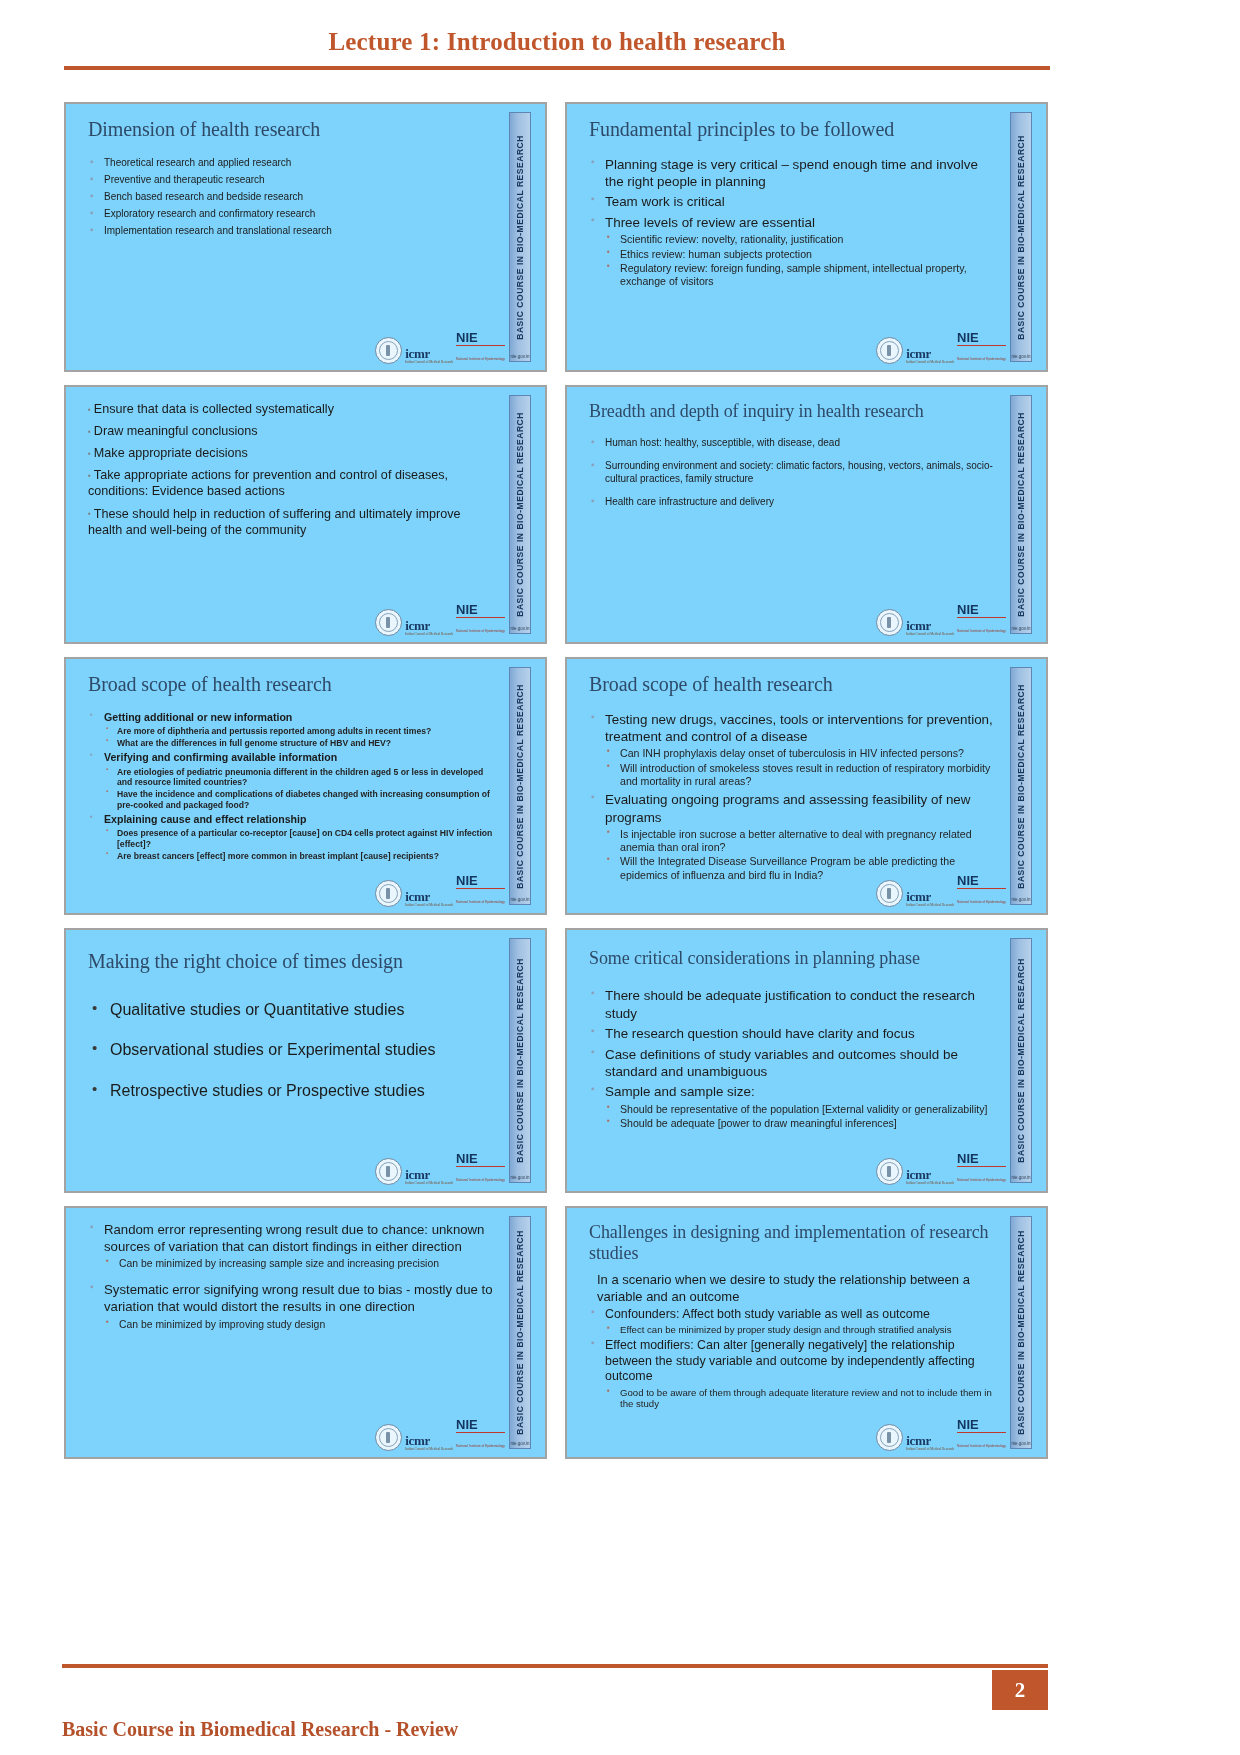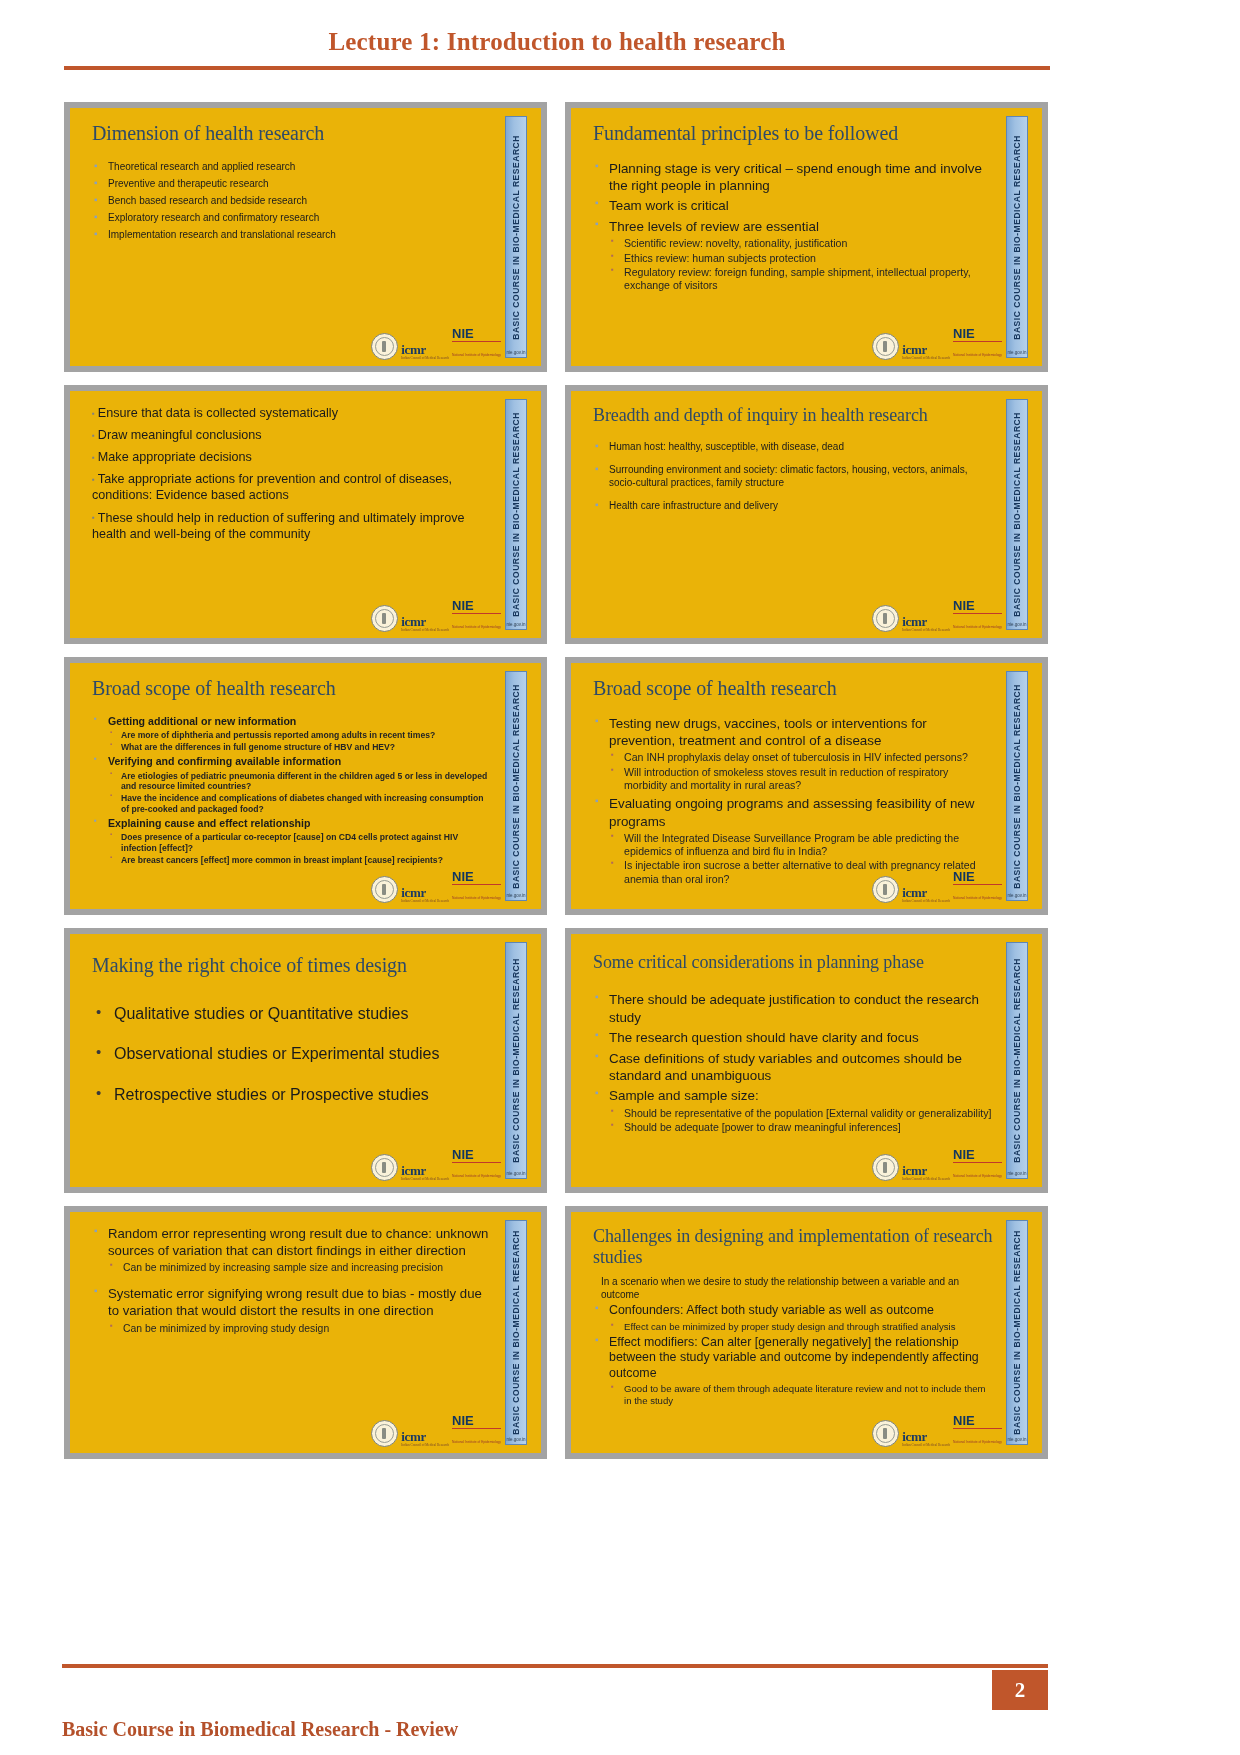--- a/index.html
+++ b/index.html
@@ -76,22 +76,22 @@
     width: 984px;
   }
   .grid-row {
     display: flex;
     gap: 18px;
     margin-bottom: 13px;
   }
   .slide {
     position: relative;
     width: 539px;
-    background: #eab308;
-    border: 6px solid #a3a3a3;
+    background: #7dd3fc;
+    border: 2px solid #a3a3a3;
     box-sizing: border-box;
     overflow: hidden;
   }
   .slide .inner {
     position: absolute;
     left: 0; top: 0; right: 0; bottom: 0;
     padding: 14px 48px 6px 22px;
     box-sizing: border-box;
   }
 
@@ -267,22 +267,22 @@
   
   .med ul.l1 > li { font-size: 13.4px; margin-bottom: 3px; }
   .med ul.l2 > li { font-size: 10.6px; }
 
   
   .errs ul.l1 > li { font-size: 13.2px; margin-bottom: 12px; line-height: 1.26; }
   .errs ul.l2 > li { font-size: 10.4px; }
 
   
   .chal .lead {
-    margin: 0 12px 2px 8px;
-    font-size: 10px;
+    margin: 0 0 2px 8px;
+    font-size: 13px;
     line-height: 1.25;
   }
   .chal ul.l1 > li { font-size: 12.4px; margin-bottom: 2px; line-height: 1.25; }
   .chal ul.l2 > li { font-size: 9.6px; line-height: 1.22; }
 </style>
 </head>
 <body>
 
 <div class="page-header">
   <div class="ttl">Lecture 1: Introduction to health research</div>
@@ -432,22 +432,22 @@
           <li>
             <span>Testing new drugs, vaccines, tools or interventions for prevention, treatment and control of a disease</span>
             <ul class="l2">
               <li>Can INH prophylaxis delay onset of tuberculosis in HIV infected persons?</li>
               <li>Will introduction of smokeless stoves result in reduction of respiratory morbidity and mortality in rural areas?</li>
             </ul>
           </li>
           <li>
             <span>Evaluating ongoing programs and assessing feasibility of new programs</span>
             <ul class="l2">
+              <li>Is injectable iron sucrose a better alternative to deal with pregnancy related anemia than oral iron?</li>
               <li>Will the Integrated Disease Surveillance Program be able predicting the epidemics of influenza and bird flu in India?</li>
-              <li>Is injectable iron sucrose a better alternative to deal with pregnancy related anemia than oral iron?</li>
             </ul>
           </li>
         </ul>
       </div>
       <div class="sidestrip">
         <span class="vtxt">BASIC COURSE IN BIO-MEDICAL RESEARCH</span>
         <span class="url">nie.gov.in</span>
       </div>
       <div class="logos">
         <div class="seal"></div>

